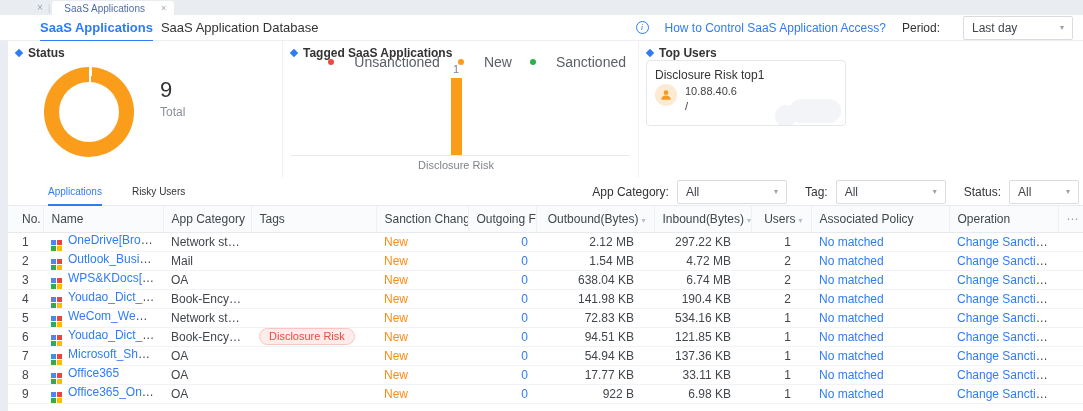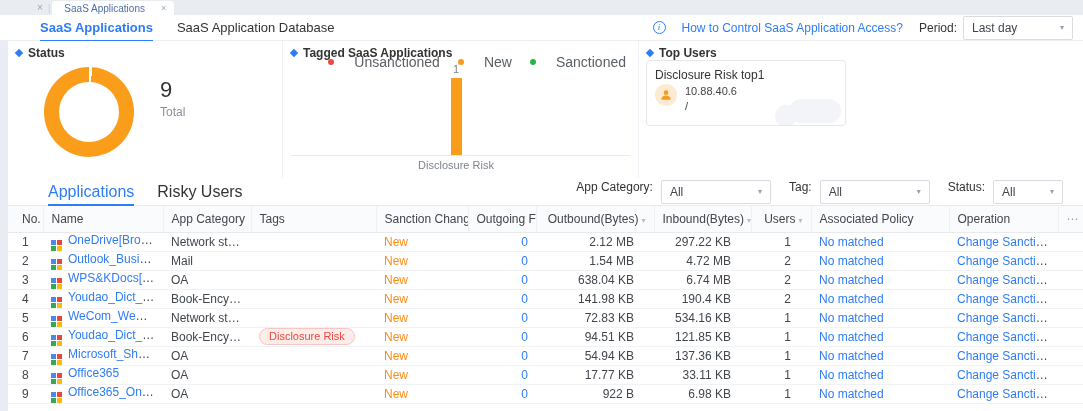--- a/index.html
+++ b/index.html
@@ -10,27 +10,27 @@
   .tabbar{position:absolute;top:0;left:0;right:0;height:15px;background:#e9edf2;display:flex;align-items:flex-end}
   .tb-close{margin-left:34px;width:12px;text-align:center;color:#98a2ae;font-size:10px;line-height:14px;cursor:pointer}
   .tb-sep{color:#c8cfd8;font-size:9px;line-height:14px;margin:0 2px}
   .wtab{height:14px;background:#fff;border-radius:3px 3px 0 0;display:flex;align-items:center;gap:16px;padding:0 8px 0 12px}
   .wtab .t{font-size:10px;color:#4f6da5}
   .wtab .x{color:#9aa4b0;font-size:9px;cursor:pointer}
   
   .nav{position:absolute;top:15px;left:0;right:0;height:26px;background:#fff;border-bottom:1px solid #eceef1;display:flex;align-items:center}
   .nav-tab{position:relative;height:26px;line-height:25px;font-size:13px;color:#333;cursor:pointer}
   .nav-tab.first{margin-left:40px;font-weight:bold}
-  .nav-tab.second{margin-left:24px}
+  .nav-tab.second{margin-left:8px}
   .nav-tab.active{color:#2e7cf6}
   .nav-tab.active::after{content:"";position:absolute;left:0;right:0;bottom:-1px;height:2px;background:#2e7cf6}
   .nav-right{margin-left:auto;display:flex;align-items:center;margin-right:10px}
   .info-i{width:13px;height:13px;border:1px solid #2e7cf6;border-radius:50%;color:#2e7cf6;font-size:9px;line-height:11px;text-align:center;font-style:italic;font-family:"Liberation Serif",serif}
   .help{color:#2e7cf6;margin-left:16px}
-  .plabel{color:#333;margin-left:16px;margin-right:6px}
+  .plabel{color:#333;margin-left:16px;margin-right:23px}
   .select{height:24px;border:1px solid #d9dce1;border-radius:2px;background:#fff;display:flex;align-items:center;justify-content:space-between;padding:0 8px;cursor:pointer}
   .w110{width:110px}.w70{width:70px}
   .caret{color:#98a2ae;font-size:8px}
   
   .left-strip{position:absolute;top:41px;left:0;width:8px;bottom:0;background:#e9edf3}
   
   .dashboard{position:absolute;top:41px;left:8px;right:0;height:137px;background:#fff}
   .panel{position:absolute;top:0;bottom:0}
   .p-status{left:0;width:274px}
   .p-tagged{left:274px;width:356px;border-left:1px solid #eef1f5}
@@ -54,26 +54,26 @@
   .tu-card{position:absolute;left:7px;top:19px;width:200px;height:66px;border:1px solid #e4e7eb;border-radius:4px;padding:7px 8px;overflow:hidden;background:#fff}
   .tu-title{font-size:12px;color:#333}
   .tu-row{display:flex;gap:8px;margin-top:2px;position:relative;z-index:1}
   .avatar{width:22px;height:22px;border-radius:50%;background:#fdead2;display:flex;align-items:center;justify-content:center;flex:none}
   .tu-lines{font-size:11px;color:#444;line-height:15px}
   .wm{position:absolute;right:4px;bottom:2px;width:52px;height:24px;background:#f2f4f7;border-radius:14px}
   .wm::after{content:"";position:absolute;left:-14px;top:6px;width:22px;height:22px;border-radius:50%;background:#f2f4f7}
   
   .tsec{position:absolute;top:178px;left:8px;right:0;bottom:0;background:#fff}
   .ttabs{height:28px;border-bottom:1px solid #e8eaee;display:flex;align-items:center}
-  .ttab{position:relative;height:28px;line-height:27px;font-size:16px;color:#333;cursor:pointer}
+  .ttab{position:relative;height:28px;line-height:27px;font-size:10px;color:#333;cursor:pointer}
   .ttab.first{margin-left:40px}
-  .ttab.second{margin-left:23px}
+  .ttab.second{margin-left:30px}
   .ttab.active{color:#2e7cf6}
   .ttab.active::after{content:"";position:absolute;left:0;right:0;bottom:0;height:2px;background:#2e7cf6}
-  .filters{margin-left:auto;display:flex;margin-right:20px}
+  .filters{margin-left:auto;display:flex;align-items:center;margin-right:4px}
   .flabel{color:#333;margin:0 8px 0 18px}
   table.apps{width:1075px;border-collapse:collapse;table-layout:fixed}
   .apps th{height:26px;background:#fafbfc;border-bottom:1px solid #e8eaee;border-right:1px solid #eff1f4;font-weight:normal;color:#41464d;text-align:left;padding:0 8px;font-size:12px;white-space:nowrap;overflow:hidden}
   .apps th:last-child{border-right:none}
   .apps th.r{text-align:right}
   .sort{color:#b8bfc9;font-size:8px;margin-left:3px;cursor:pointer}
   .apps td{height:19px;border-bottom:1px solid #f0f2f5;padding:0 8px;font-size:12px;color:#41464d;white-space:nowrap;overflow:hidden;text-overflow:ellipsis}
   .apps td.r{text-align:right}
   .apps td.pr,.apps th.pr{padding-right:20px}
   .c-no{padding-left:14px !important;color:#41464d}

